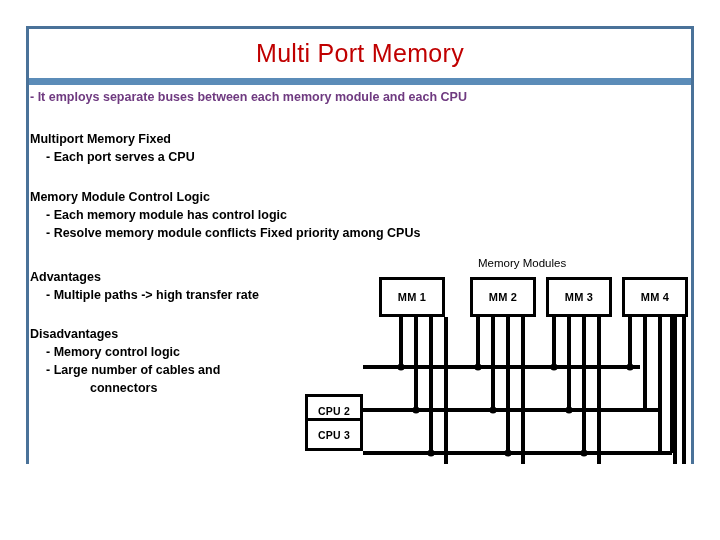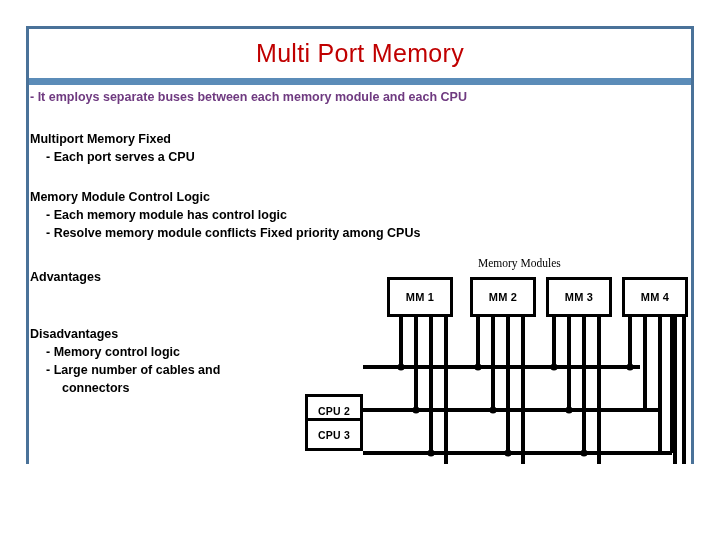--- a/index.html
+++ b/index.html
@@ -68,21 +68,21 @@
   }
   .blk {
     position: absolute;
     color: #000000;
     font-size: 12.5px;
     font-weight: bold;
     line-height: 18px;
     white-space: nowrap;
   }
   .sub { padding-left: 16px; }
-  .sub2 { padding-left: 32px; }
+  .sub2 { padding-left: 60px; }
 
   #b-multiport { left: 30px; top: 130px; }
   #b-ctrl      { left: 30px; top: 188px; }
   #b-adv       { left: 30px; top: 268px; }
   #b-dis       { left: 30px; top: 325px; }
 
   
   #diagram {
     position: absolute;
     left: 0;
@@ -98,40 +98,39 @@
     box-sizing: border-box;
     display: flex;
     align-items: center;
     justify-content: center;
     font-size: 11px;
     font-weight: bold;
     color: #000;
     letter-spacing: 0.2px;
   }
   .mm-box { width: 66px; height: 40px; top: 277px; }
-  #mm1 { left: 387px; }
+  #mm1 { left: 379px; }
   #mm2 { left: 470px; }
   #mm3 { left: 546px; }
   #mm4 { left: 622px; }
 
   .cpu-box { width: 58px; height: 33px; left: 305px; font-size: 10.5px; }
   #cpu1 { top: 351px; }
   #cpu2 { top: 394px; }
   #cpu3 { top: 418px; }
   #cpu4 { top: 480px; }
 
   #mm-label {
     position: absolute;
     left: 478px;
     top: 257px;
     font-size: 11.5px;
     font-weight: normal;
     color: #000;
     white-space: nowrap;
-    font-family: Liberation Serif, serif;
   }
 </style>
 </head>
 <body>
 
 <div id="slide">
 
   <div id="frame"></div>
 
   <div id="title-band">
@@ -147,20 +146,21 @@
   </div>
 
   <div class="blk" id="b-ctrl">
     <div>Memory Module Control Logic</div>
     <div class="sub">- Each memory module has control logic</div>
     <div class="sub">- Resolve memory module conflicts Fixed priority among CPUs</div>
   </div>
 
   <div class="blk" id="b-adv">
     <div>Advantages</div>
+    <div class="sub">- Multiple paths -&gt; high transfer rate</div>
   </div>
 
   <div class="blk" id="b-dis">
     <div>Disadvantages</div>
     <div class="sub">- Memory control logic</div>
     <div class="sub">- Large number of cables and</div>
     <div class="sub2">connectors</div>
   </div>
 
   <div id="mm-label">Memory Modules</div>

